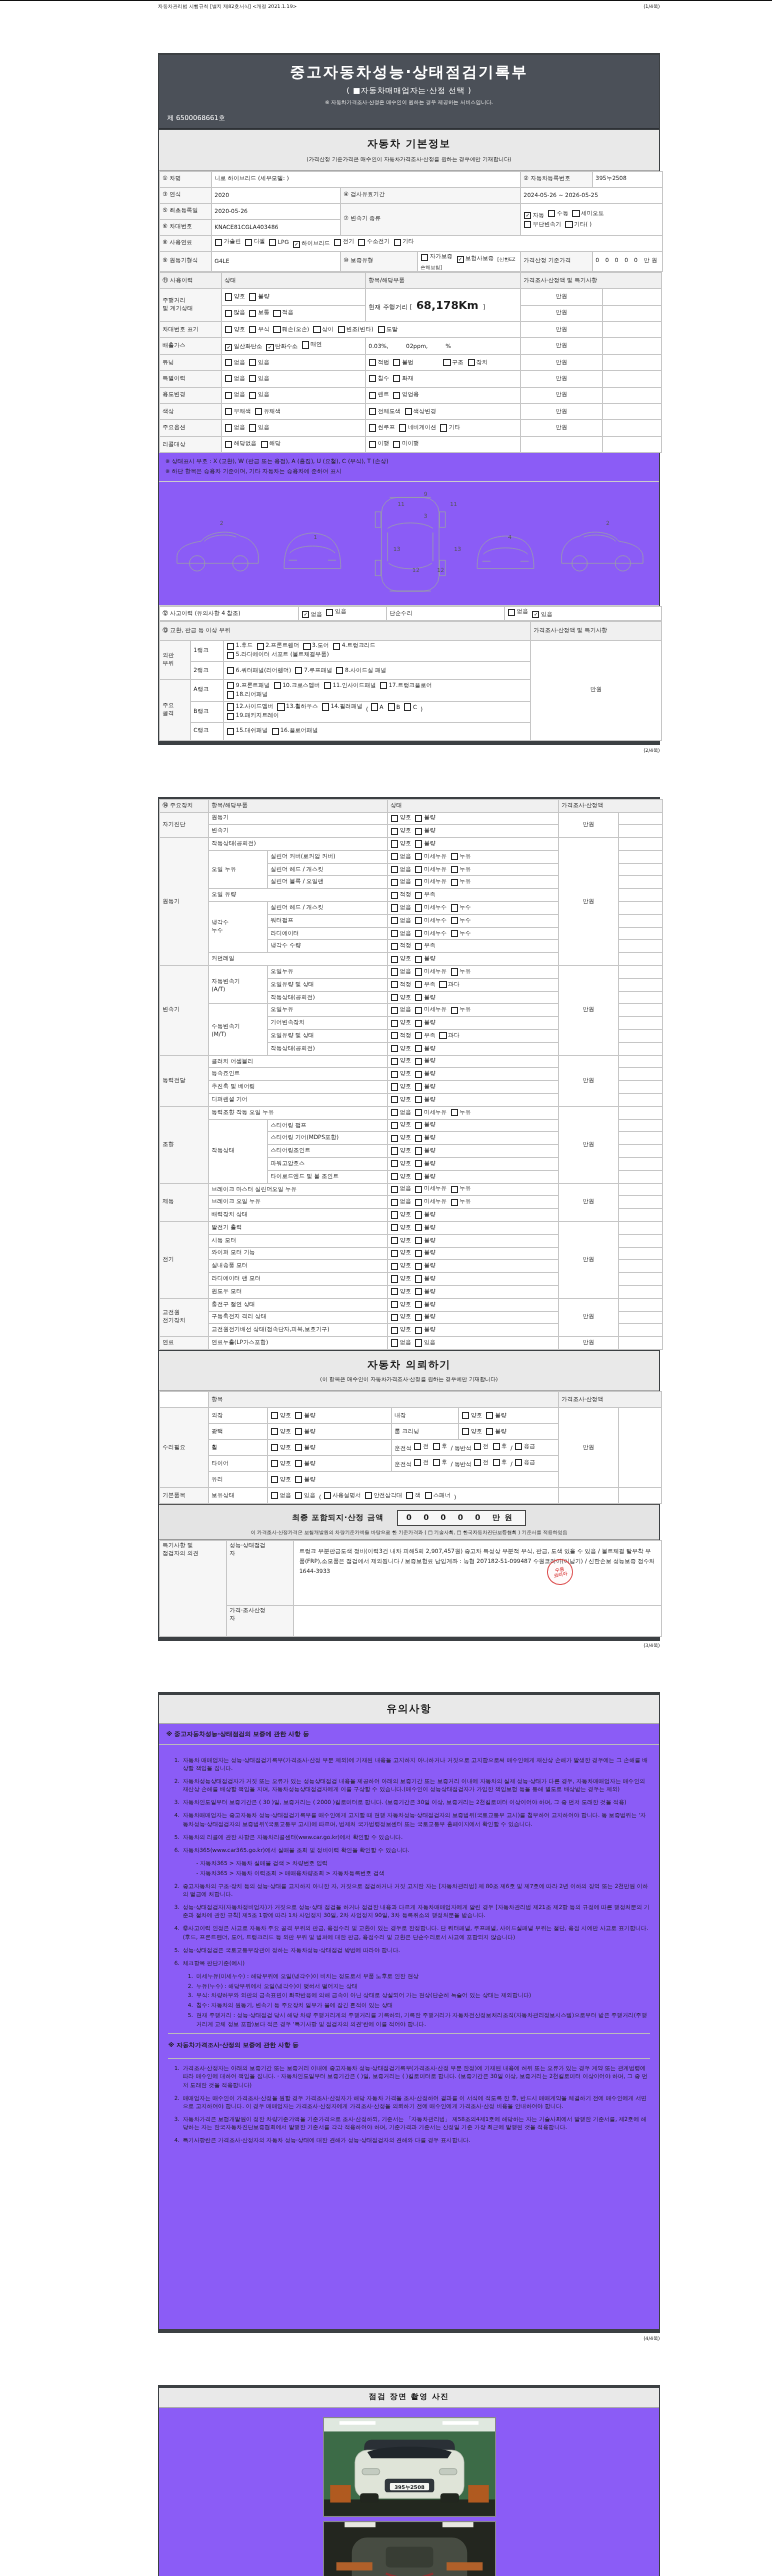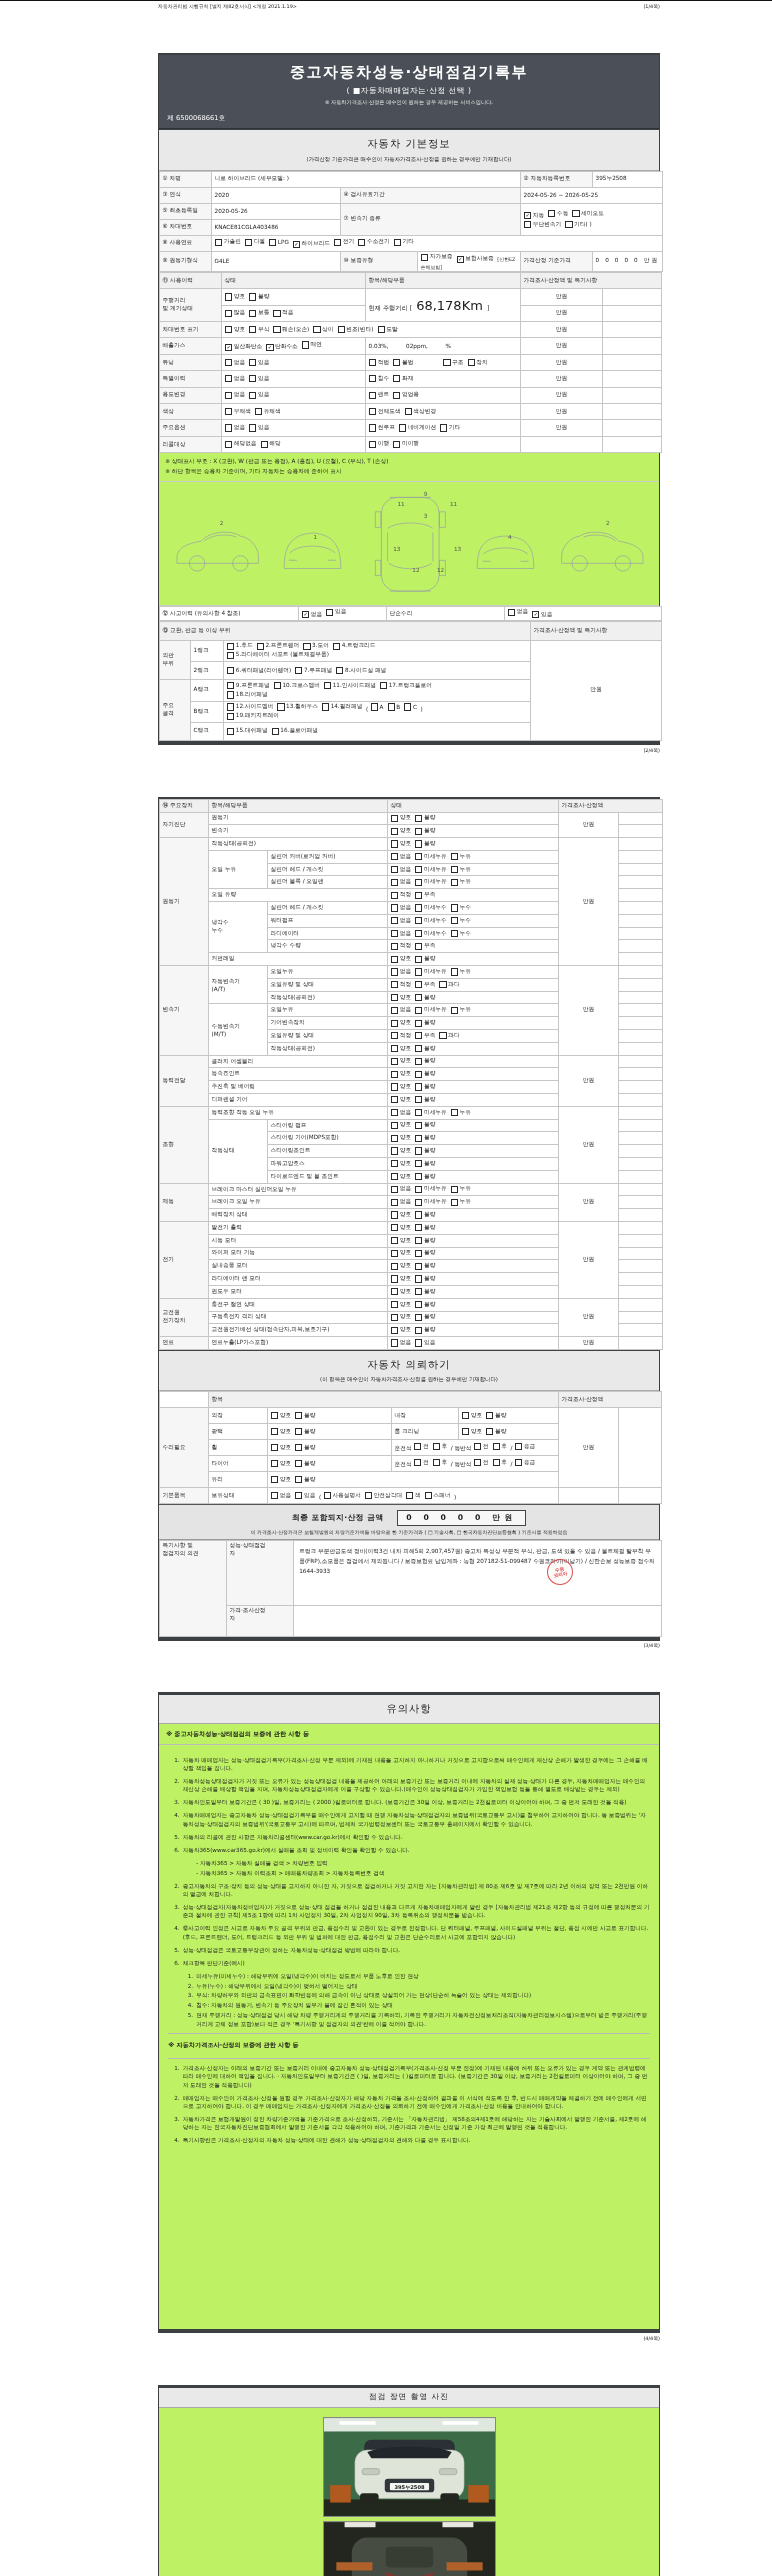--- a/index.html
+++ b/index.html
@@ -1,30 +1,30 @@
 <!DOCTYPE html>
 <html><head>
 <meta charset="utf-8">
 <style>
   html,body{margin:0;padding:0;background:#fff;width:773px;height:2576px;overflow:hidden;
     font-family:"DejaVu Sans","Liberation Sans",sans-serif;color:#1c1c1c;font-size:5.7px;}
   .topline{width:773px;height:1px;background:#111;}
   .doc{width:502px;margin-left:158px;}
   .meta{display:flex;justify-content:space-between;font-size:4.9px;color:#222;margin:1.5px 0 2.1px 0;}
-  .page{border-left:1px solid #3c4043;border-right:1px solid #3c4043;border-top:2.6px solid #3c4043;border-bottom:4.1px solid #3c4043;background:#bef264;margin-top:44px;}
+  .page{border-left:1px solid #3c4043;border-right:1px solid #3c4043;border-top:2.6px solid #3c4043;border-bottom:4.1px solid #3c4043;background:#8b5cf6;margin-top:44px;}
   .pgmark{text-align:right;font-size:4.9px;color:#222;margin:1.5px 0 4.1px 0;}
   
   .dkhdr{background:#4b5058;color:#fff;padding:8.2px 8.2px 5.2px 8.2px;border-bottom:0.5px solid #2e3136;}
   .dkhdr .t{font-size:15px;font-weight:bold;text-align:center;letter-spacing:1.5px;}
   .dkhdr .s{font-size:7.7px;text-align:center;margin-top:4.1px;letter-spacing:0.5px;}
   .dkhdr .n{font-size:5.2px;text-align:center;margin-top:3.1px;color:#e8e8e8;}
   .dkhdr .d{font-size:6.7px;margin-top:8.2px;}
   
   .sec{background:#e9e9e9;border-top:1.5px solid #3c4043;border-bottom:0.5px solid #aaa;text-align:center;padding:7.2px 5.2px;}
-  .sec .t{font-size:10.3px;font-weight:normal;letter-spacing:1px;}
+  .sec .t{font-size:10.3px;font-weight:bold;letter-spacing:1px;}
   .sec .n{font-size:5.4px;margin-top:4.1px;color:#222;}
   
   table{border-collapse:collapse;width:100%;table-layout:fixed;}
   td{border:0.5px solid #c6c6c6;padding:1px 2.6px;vertical-align:middle;font-size:5.7px;white-space:pre-line;word-break:break-all;}
   .c-h{background:#f0f0f0;text-align:center;}
   .c-l{background:#f6f6f6;text-align:left;}
   .c-v{background:#fff;text-align:left;}
   .c-s{background:#fff;text-align:left;}
   .c-p{background:#fff;text-align:center;}
   .c-b{background:#fff;}
@@ -35,21 +35,21 @@
   .t-exch td{height:15.5px;}
   .t-op td{vertical-align:top;}
   .op{height:55px;line-height:1.8;padding:4.1px 5.2px;position:relative;}
   .op2{height:28px;}
   
   .cb{display:inline-flex;align-items:center;margin:0.5px 3.6px 0.5px 0.5px;white-space:nowrap;}
   .cbx{width:5.2px;height:5.2px;border:0.8px solid #2b2b2b;background:#fff;display:inline-flex;align-items:center;justify-content:center;
        font-size:5.2px;font-weight:bold;color:#111;margin-right:1.5px;line-height:1;}
   .cbl{font-size:5.7px;}
   .seg{margin-right:2.1px;}
-  .seg.big{font-size:13px;font-weight:normal;}
+  .seg.big{font-size:11px;font-weight:bold;}
   .seg.sm{font-size:4.9px;color:#333;}
   .sp{display:inline-block;}
   .mileage-cell{font-size:6.2px;}
   .digits{letter-spacing:2.1px;}
   
   .diagnotes{padding:4.1px 6.2px;border-bottom:0.5px solid #ccc;font-size:5.7px;line-height:1.7;}
   .diagwrap{padding:3.1px 0;border-bottom:0.5px solid #ccc;}
   
   .finbar{background:#e4e4e4;border-top:1px solid #555;border-bottom:0.5px solid #999;padding:4.1px 5.2px;text-align:center;}
   .finbar .row1{display:flex;align-items:center;justify-content:center;gap:13.4px;}

